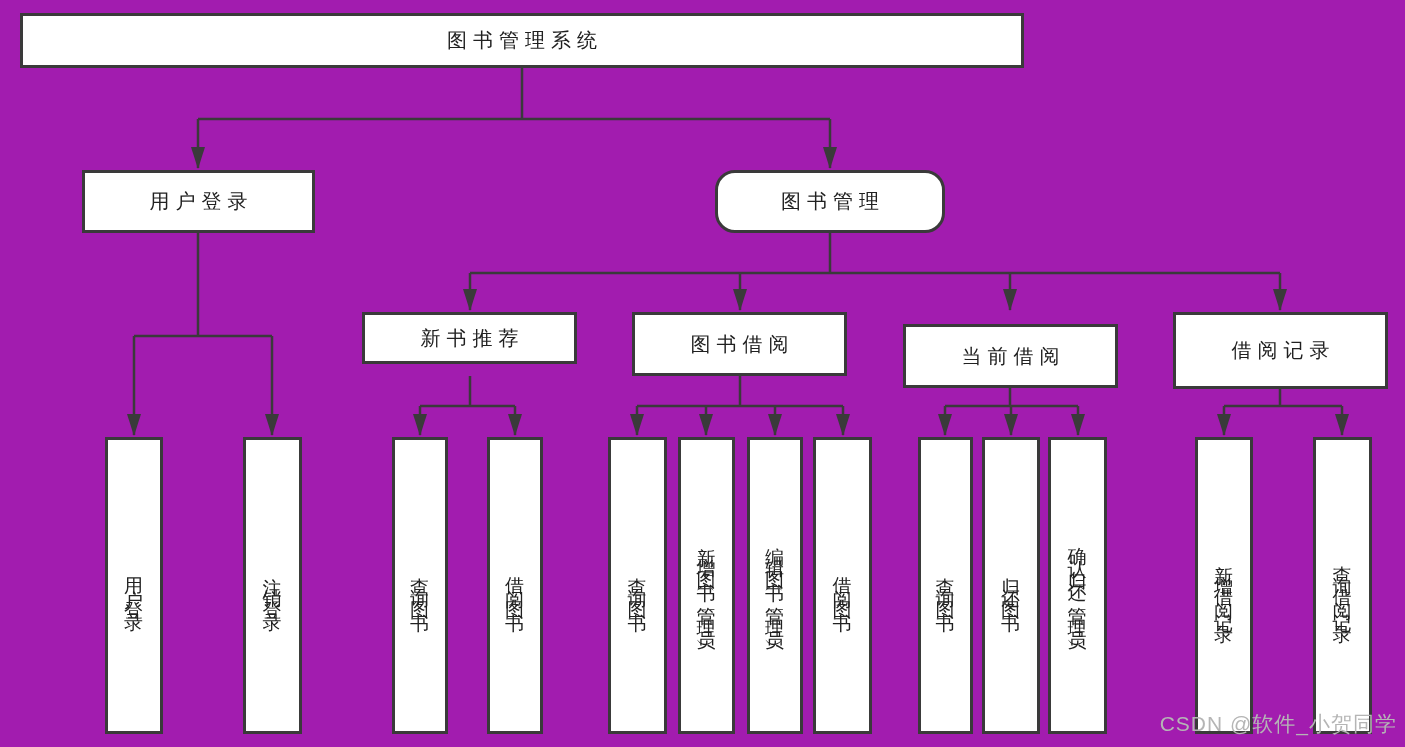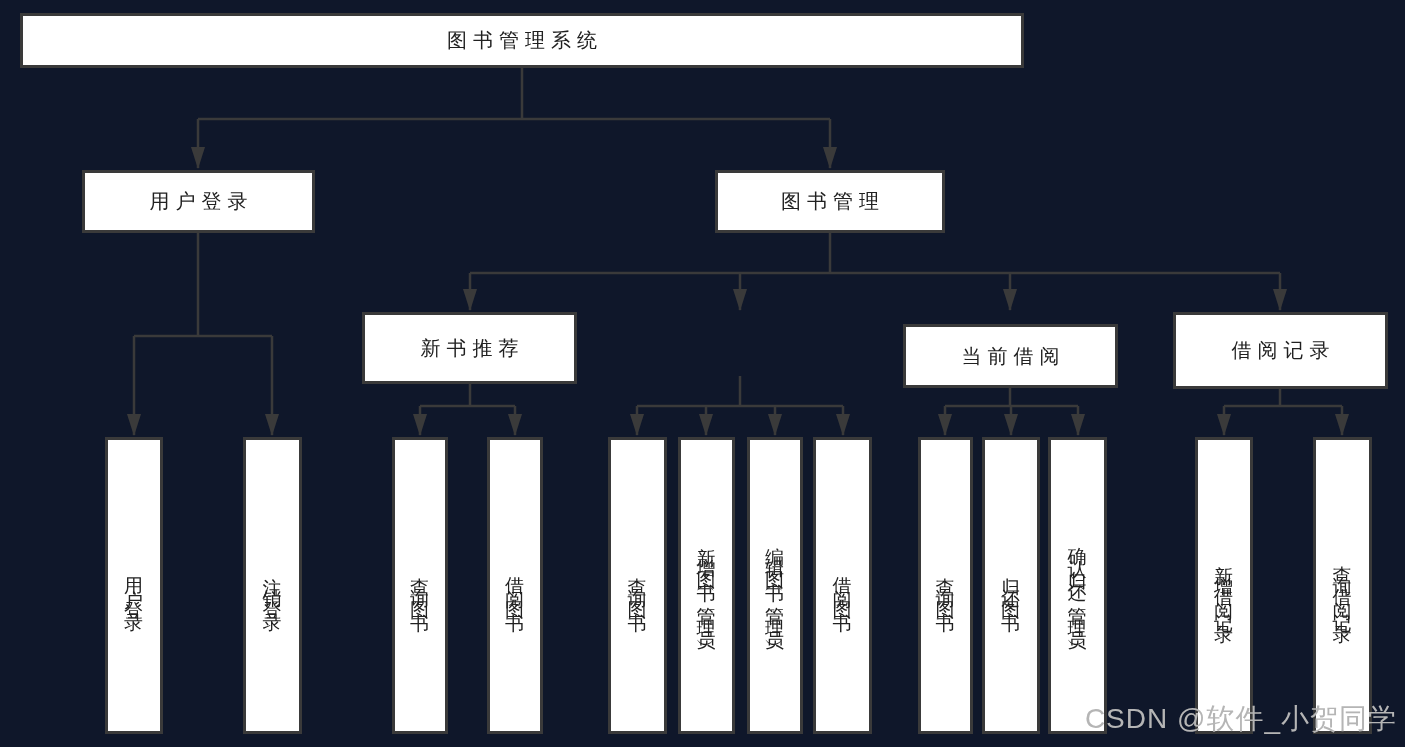--- a/index.html
+++ b/index.html
@@ -4,21 +4,21 @@
 <style>
   html, body {
     margin: 0;
     padding: 0;
     background: #ffffff;
   }
   #stage {
     position: relative;
     width: 1405px;
     height: 747px;
-    background: #0f172a;
+    background: #a21caf;
     font-family: "Liberation Sans", "DejaVu Sans", sans-serif;
     color: #212121;
     overflow: hidden;
   }
   #connectors {
     position: absolute;
     left: 0; top: 0;
     width: 1405px;
     height: 747px;
     pointer-events: none;
@@ -33,22 +33,22 @@
     justify-content: center;
     white-space: nowrap;
   }
   .hlabel {
     font-size: 20px;
     letter-spacing: 6px;
     text-indent: 6px; 
   }
   #box-root   { left: 20px;  top: 13px;  width: 1004px; height: 55px; }
   #box-login  { left: 82px;  top: 170px; width: 233px;  height: 63px; }
-  #box-manage { left: 715px; top: 170px; width: 230px;  height: 63px; }
-  #box-new     { left: 362px;  top: 312px; width: 215px; height: 72px; }
+  #box-manage { left: 715px; top: 170px; width: 230px;  height: 63px; border-radius: 20px; }
+  #box-new     { left: 362px;  top: 312px; width: 215px; height: 52px; }
   #box-borrow  { left: 632px;  top: 312px; width: 215px; height: 64px; }
   #box-current { left: 903px;  top: 324px; width: 215px; height: 64px; }
   #box-records { left: 1173px; top: 312px; width: 215px; height: 77px; }
   .leaf {
     top: 437px;
     height: 297px;
     writing-mode: vertical-rl;
     text-orientation: mixed;
     font-size: 19px;
     letter-spacing: 12px;
@@ -64,21 +64,21 @@
   #leaf-borrow-4  { left: 813px;  width: 59px; }
   #leaf-current-1 { left: 918px;  width: 55px; }
   #leaf-current-2 { left: 982px;  width: 58px; }
   #leaf-current-3 { left: 1048px; width: 59px; }
   #leaf-records-1 { left: 1195px; width: 58px; }
   #leaf-records-2 { left: 1313px; width: 59px; }
   #watermark {
     position: absolute;
     right: 8px;
     bottom: 9px;
-    font-size: 28px;
+    font-size: 21px;
     color: #b5b5b5;
     letter-spacing: 1px;
     white-space: nowrap;
   }
 </style>
 </head>
 <body>
 
 <div id="stage">
 
@@ -124,20 +124,21 @@
       <line x1="1342" y1="406" x2="1342" y2="435" marker-end="url(#ah)"></line>
     </g>
   </svg>
 
   <div class="box hlabel" id="box-root">图书管理系统</div>
 
   <div class="box hlabel" id="box-login">用户登录</div>
   <div class="box hlabel" id="box-manage">图书管理</div>
 
   <div class="box hlabel" id="box-new">新书推荐</div>
+  <div class="box hlabel" id="box-borrow">图书借阅</div>
   <div class="box hlabel" id="box-current">当前借阅</div>
   <div class="box hlabel" id="box-records">借阅记录</div>
 
   <div class="box leaf" id="leaf-login-1">用户登录</div>
   <div class="box leaf" id="leaf-login-2">注销登录</div>
 
   <div class="box leaf" id="leaf-new-1">查询图书</div>
   <div class="box leaf" id="leaf-new-2">借阅图书</div>
 
   <div class="box leaf" id="leaf-borrow-1">查询图书</div>

